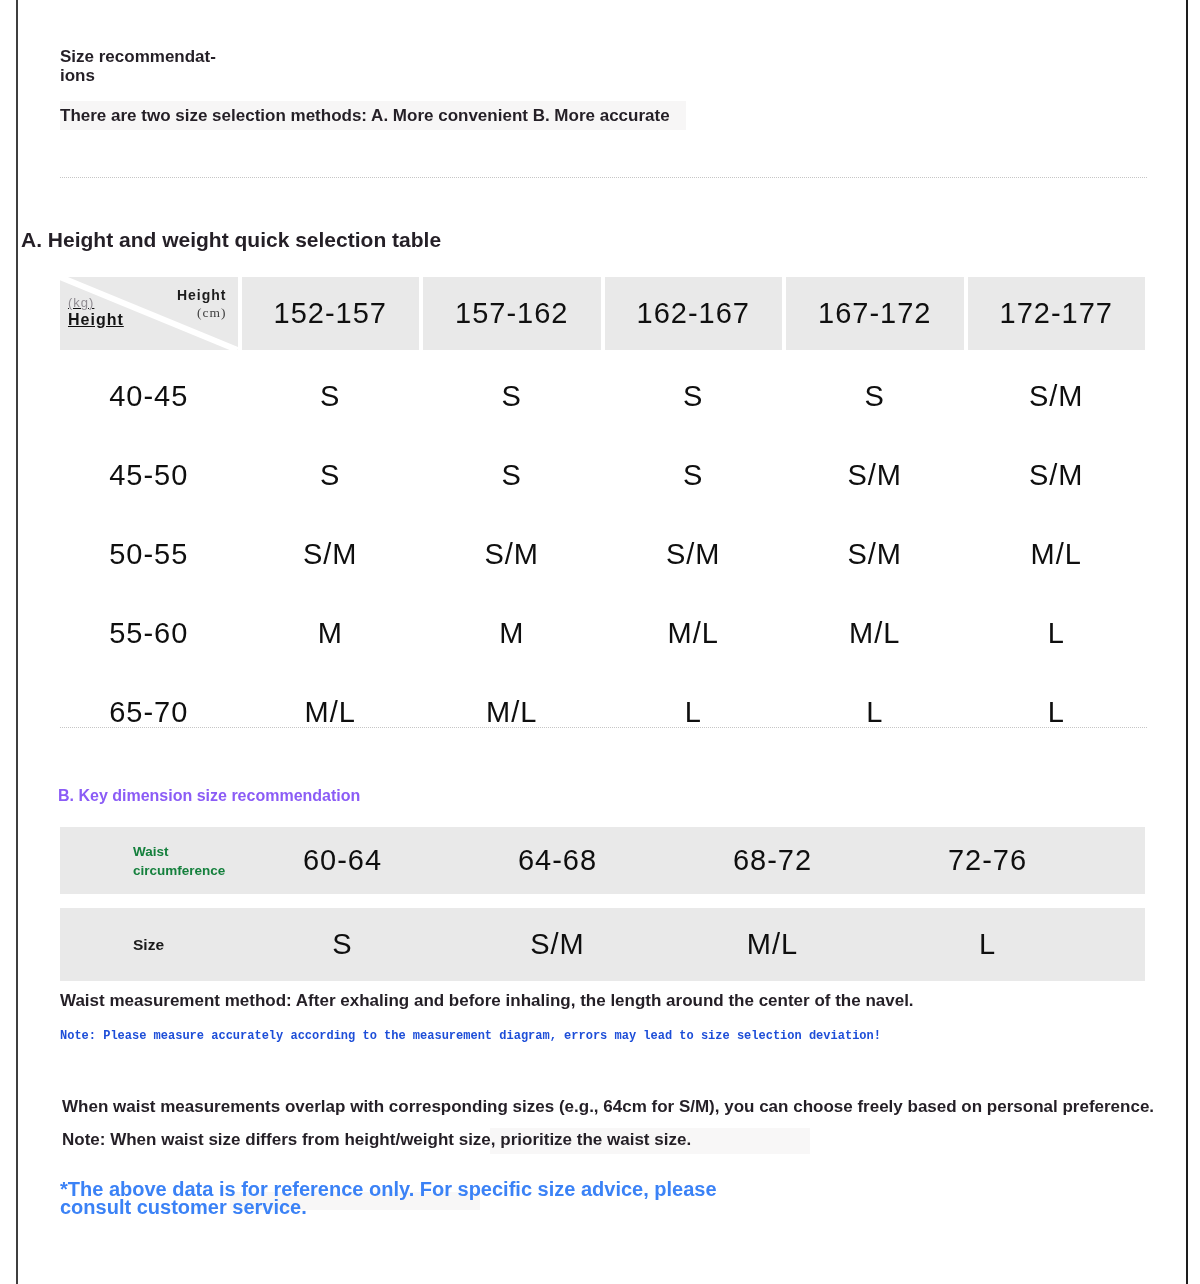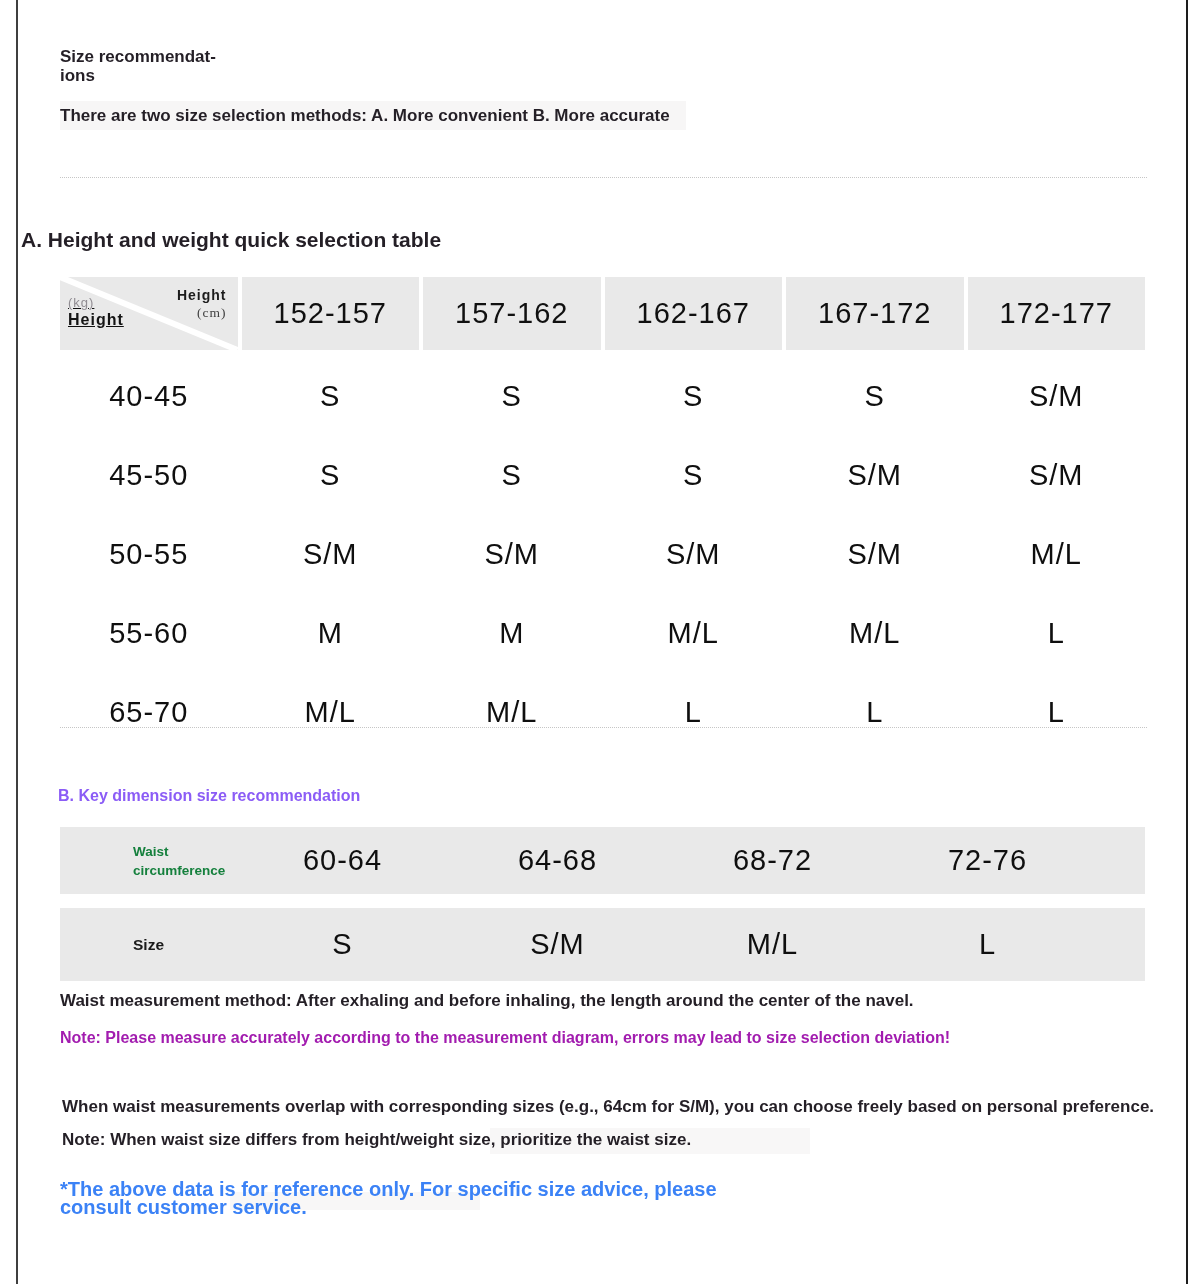--- a/index.html
+++ b/index.html
@@ -45,21 +45,21 @@
     display: grid; grid-template-columns: 175px 215px 215px 215px 215px 1fr; }
   .table-b-waist { top: 827px; height: 67px; }
   .table-b-size { top: 908px; height: 73px; }
   .table-b-row .label-cell { display: flex; flex-direction: column; justify-content: center; padding-left: 73px; }
   .table-b-waist .label-cell { font-size: 13.5px; font-weight: 700; line-height: 19px; color: #15803d; }
   .table-b-size .label-cell { font-size: 15.5px; font-weight: 700; color: #1a1a1a; }
   .table-b-row .cell { display: flex; align-items: center; justify-content: center;
     font-size: 29px; letter-spacing: 1px; color: #0f0f0f; }
 
   .note-strong { position: absolute; font-size: 17px; font-weight: 700; color: #241f26; white-space: nowrap; }
-  .note-medium { position: absolute; font-size: 16px; font-weight: 600; color: #a21caf; white-space: nowrap; }
+  .note-medium { position: absolute; font-size: 12px; font-weight: 600; color: #1d4ed8; white-space: nowrap; font-family: Liberation Mono, monospace; }
   .note-1 { left: 60px; top: 991px; }
   .note-2 { left: 60px; top: 1029px; }
   .note-3 { left: 62px; top: 1097px; }
   .note-4 { left: 62px; top: 1130px; }
 
   .footnote { position: absolute; left: 60px; top: 1180px; font-size: 20px; font-weight: 700;
     line-height: 18px; color: #3b82f6; }
 </style>
 </head>
 <body>

